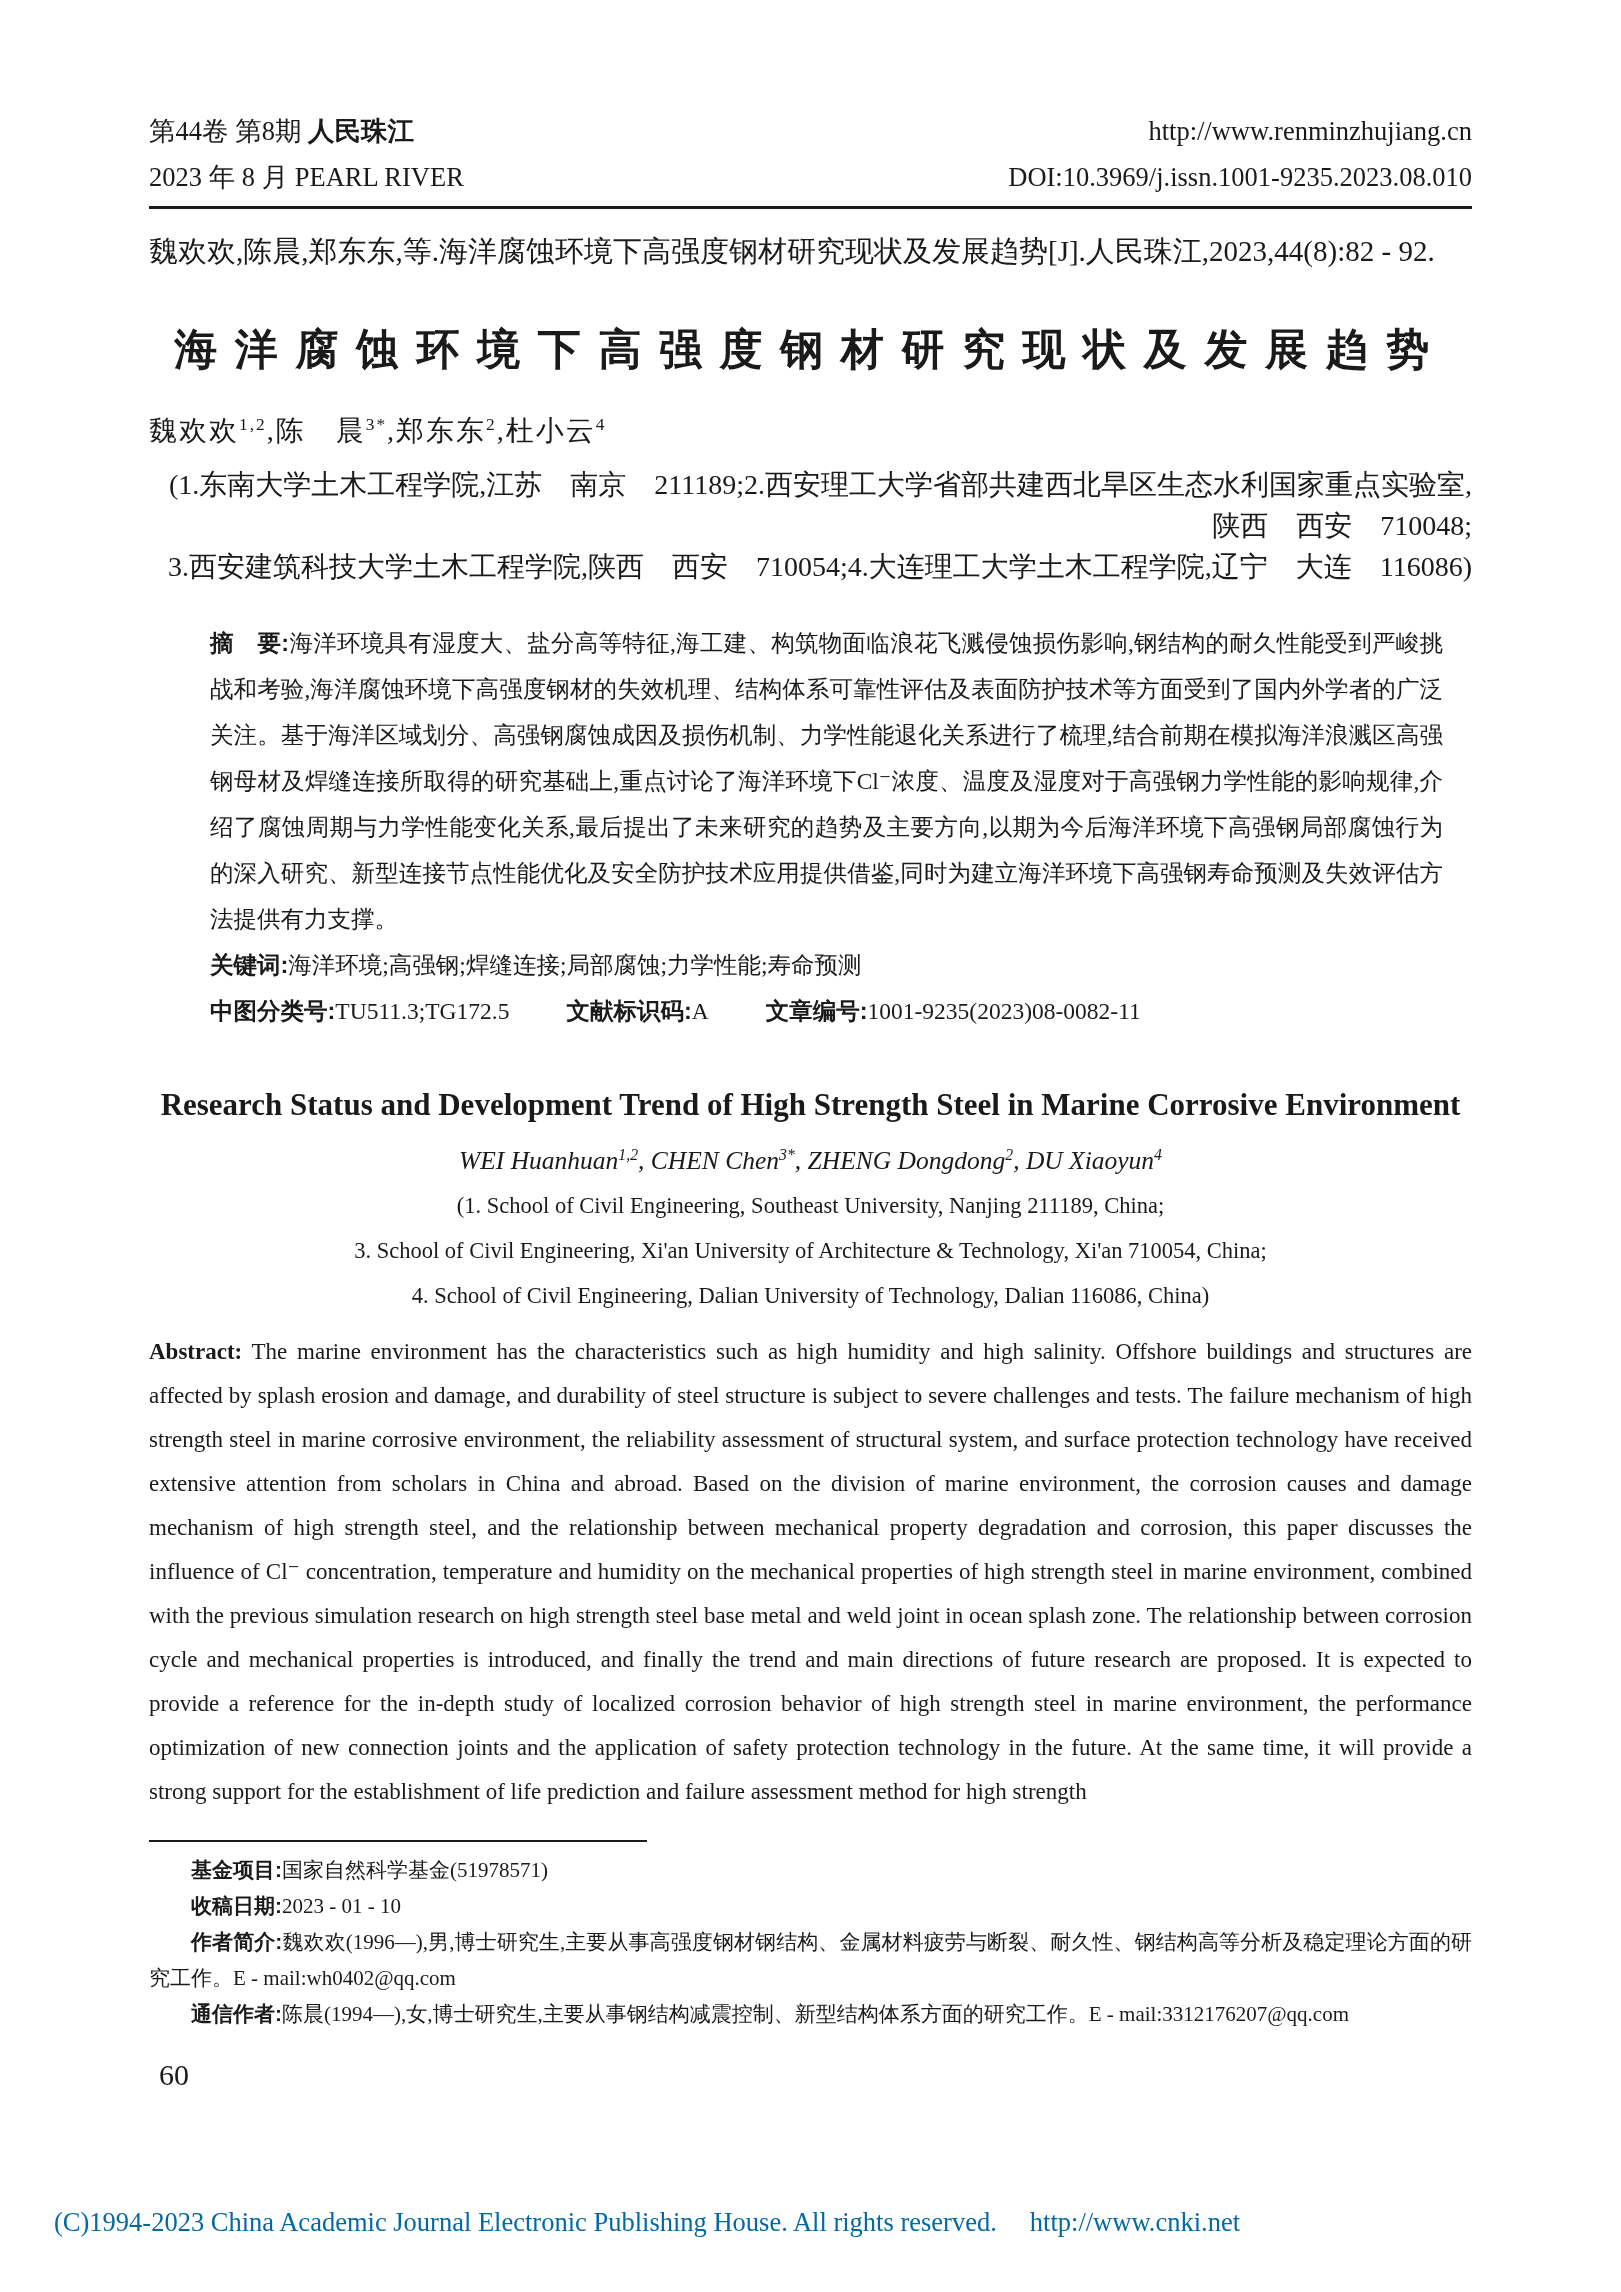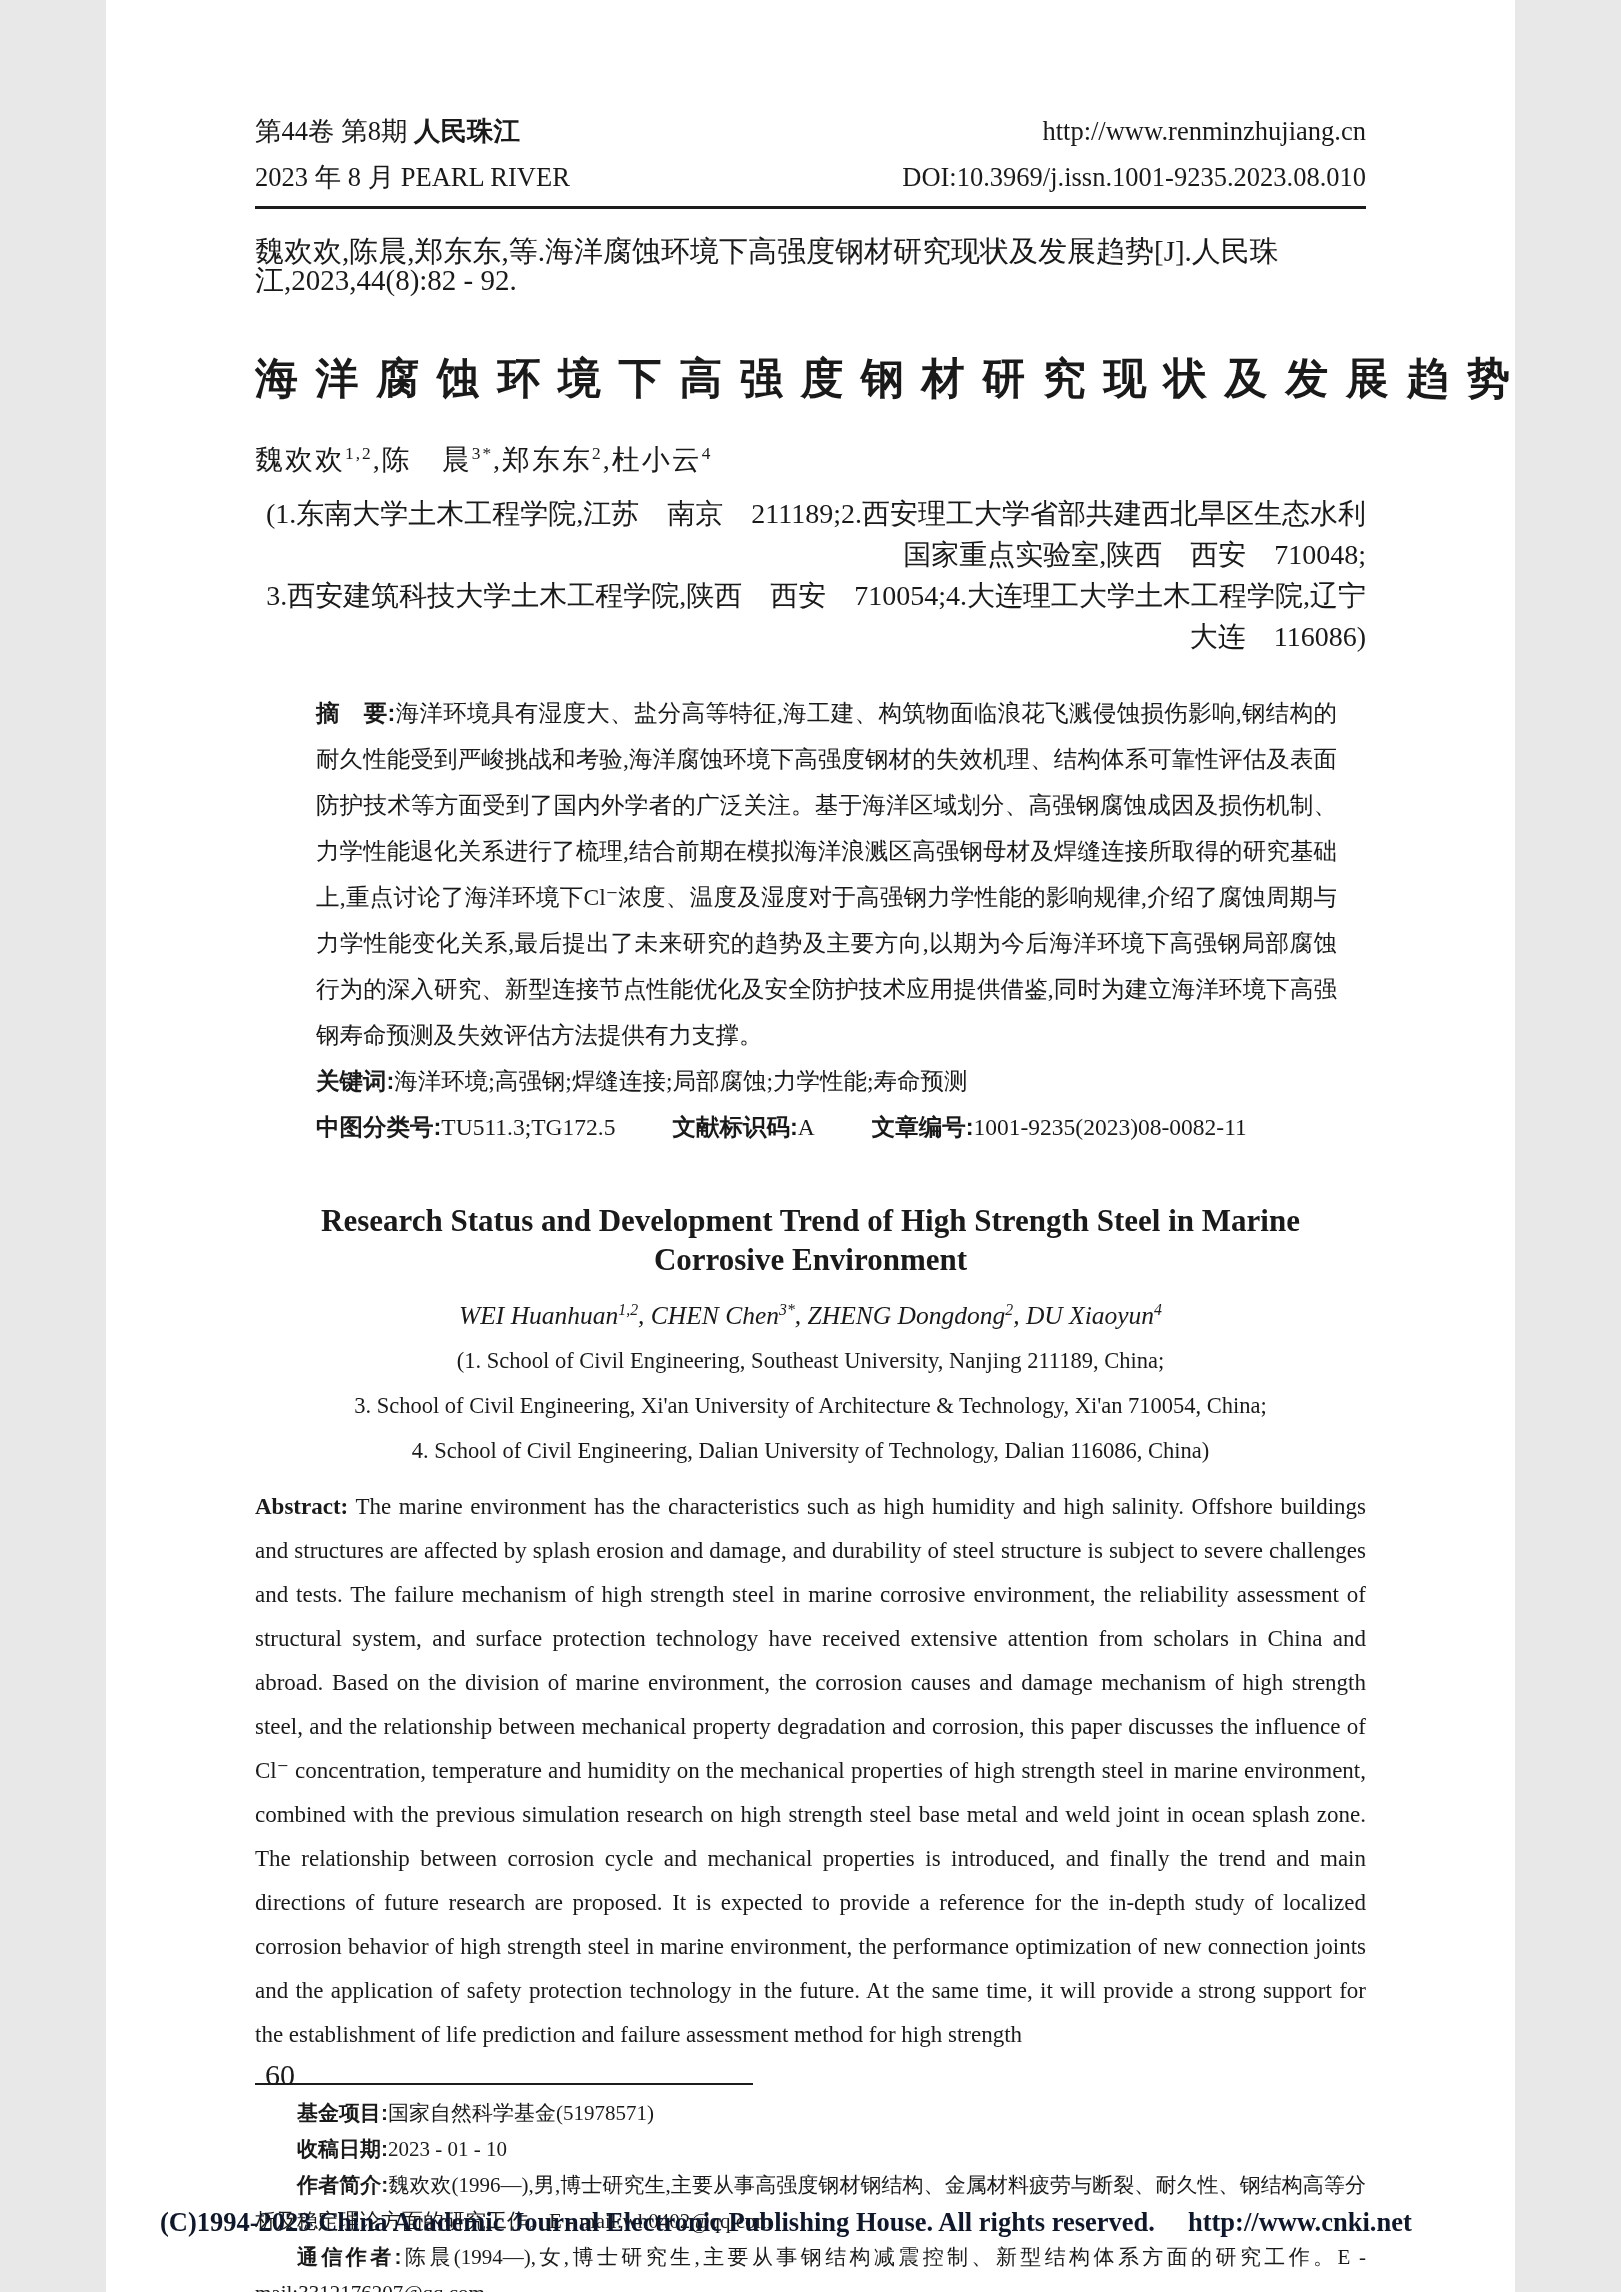--- a/index.html
+++ b/index.html
@@ -1,18 +1,18 @@
 <!DOCTYPE html>
 <html><head>
 <meta charset="utf-8">
 <style>
   html,body{margin:0;padding:0;background:#e8e8e8;}
   .page{
     position:relative;
-    width:1409px;height:2293px;
+    width:1621px;height:2293px;
     margin:0 auto;
     background:#ffffff;
     overflow:hidden;
     font-family:"Liberation Serif","DejaVu Serif",serif;
     color:#1a1a1a;
   }
   .content{margin:0 149px;}
   
   .hdr{display:flex;justify-content:space-between;align-items:flex-end;padding-top:108px;}
   .hdr .col{line-height:46px;font-size:26.5px;}
@@ -39,21 +39,21 @@
   .authors-en{margin-top:21.6px;text-align:center;font-size:25.5px;font-style:italic;}
   .affils-en{margin-top:7.8px;text-align:center;font-size:22.5px;line-height:45px;}
   .abstract-en{margin-top:11.8px;font-size:23px;line-height:44px;text-align:justify;}
   .abstract-en .lab{font-family:Liberation Serif, serif;}
   
   .fn-rule{width:498px;border:0;border-top:2px solid #1c1c1c;margin:25.5px 0 9.8px 0;}
   .footnotes{font-size:21px;line-height:36px;text-align:justify;}
   .footnotes p{margin:0;text-indent:2em;}
   
   .pageno{position:absolute;left:159px;top:2058px;font-size:30px;}
-  .copyright{position:absolute;left:54px;top:2207px;font-size:26.5px;color:#0f172a;white-space:nowrap;font-weight:bold;}
+  .copyright{position:absolute;left:54px;top:2207px;font-size:26.5px;color:#0369a1;white-space:nowrap;}
   .copyright .cnki{margin-left:33px;}
 </style>
 </head>
 <body>
 
 <div class="page">
   <div class="content">
 
     <div class="hdr">
       <div class="col left">

